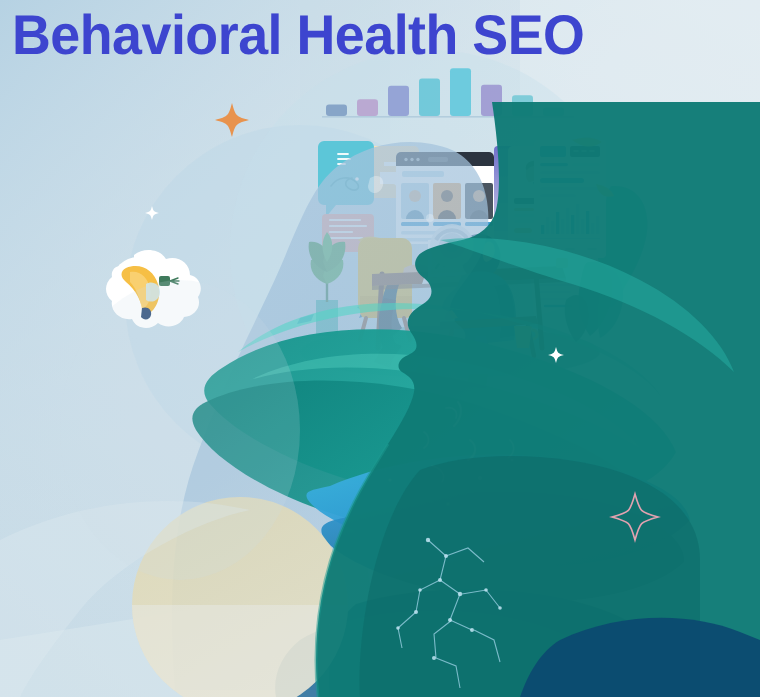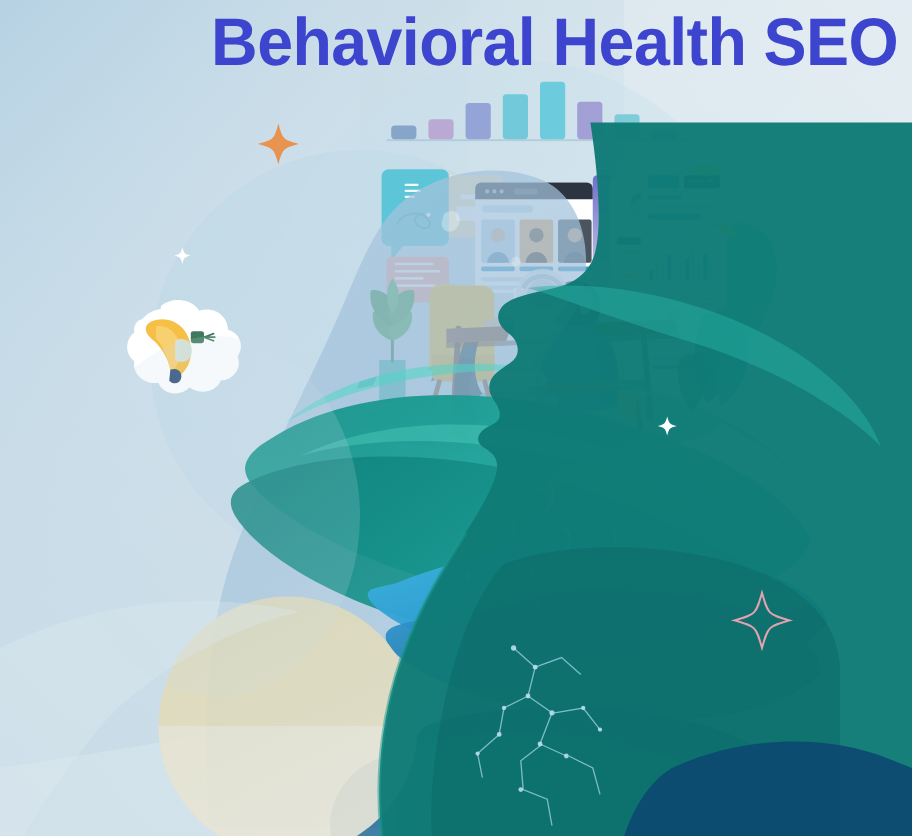--- a/index.html
+++ b/index.html
@@ -6,21 +6,21 @@
   body{
     width:760px;height:697px;overflow:hidden;
     font-family:"Liberation Sans", sans-serif;
     background:#cfe0ea;
   }
   #stage{position:relative;width:760px;height:697px;overflow:hidden;}
   #art{position:absolute;inset:0;width:760px;height:697px;display:block;}
 
   #title-bar{
     position:absolute;left:0;top:0;width:760px;height:70px;
-    display:flex;align-items:center;justify-content:flex-end;
+    display:flex;align-items:center;justify-content:flex-start;
     pointer-events:none;z-index:40;
   }
   #page-title{
     font-family:"Liberation Sans", sans-serif;
     font-weight:bold;
     font-size:56px;
     line-height:60px;
     letter-spacing:-0.5px;
     color:#3d45cf;
     white-space:nowrap;

